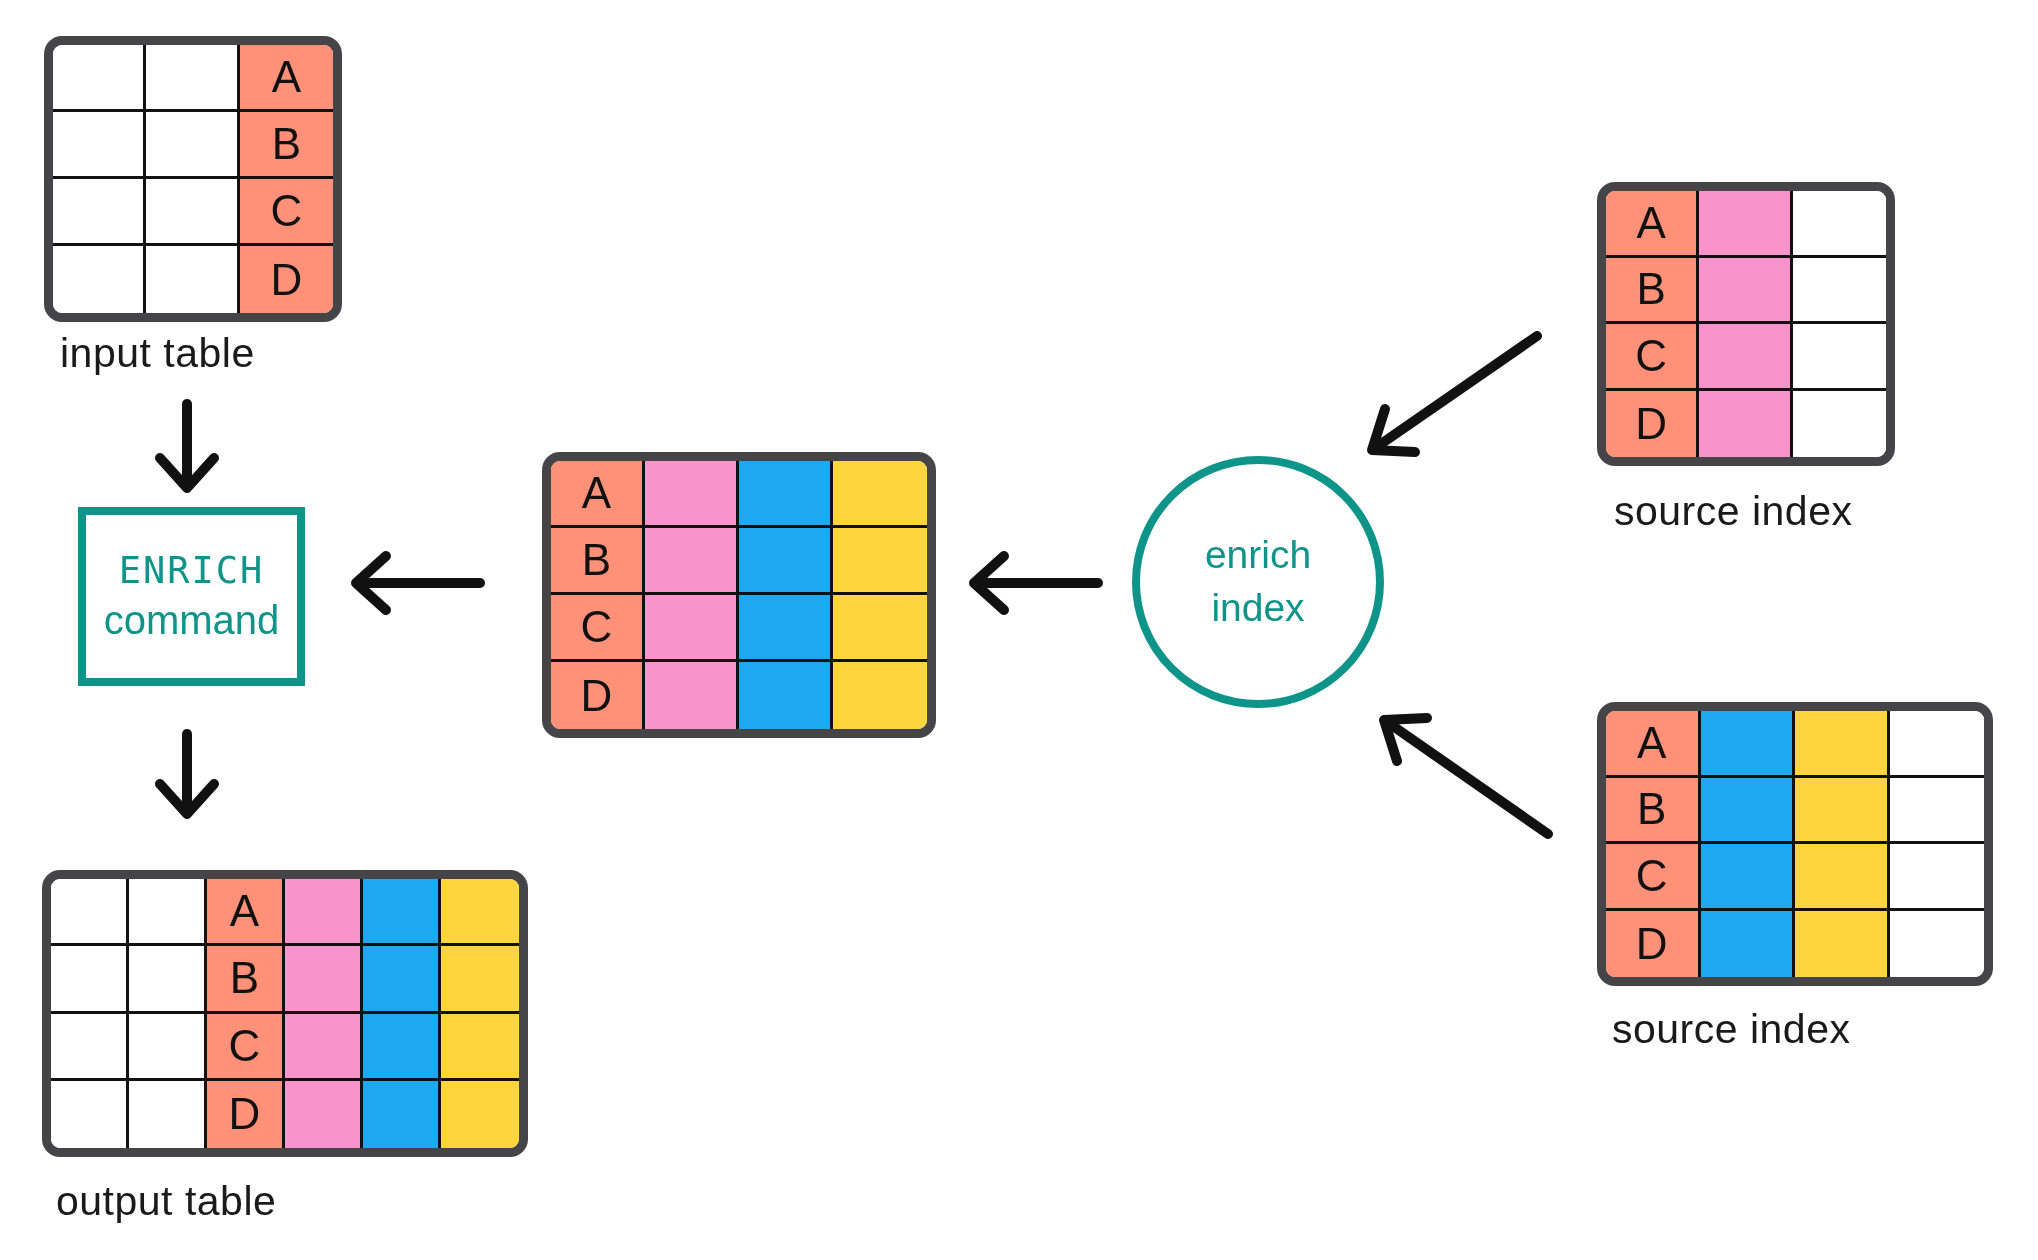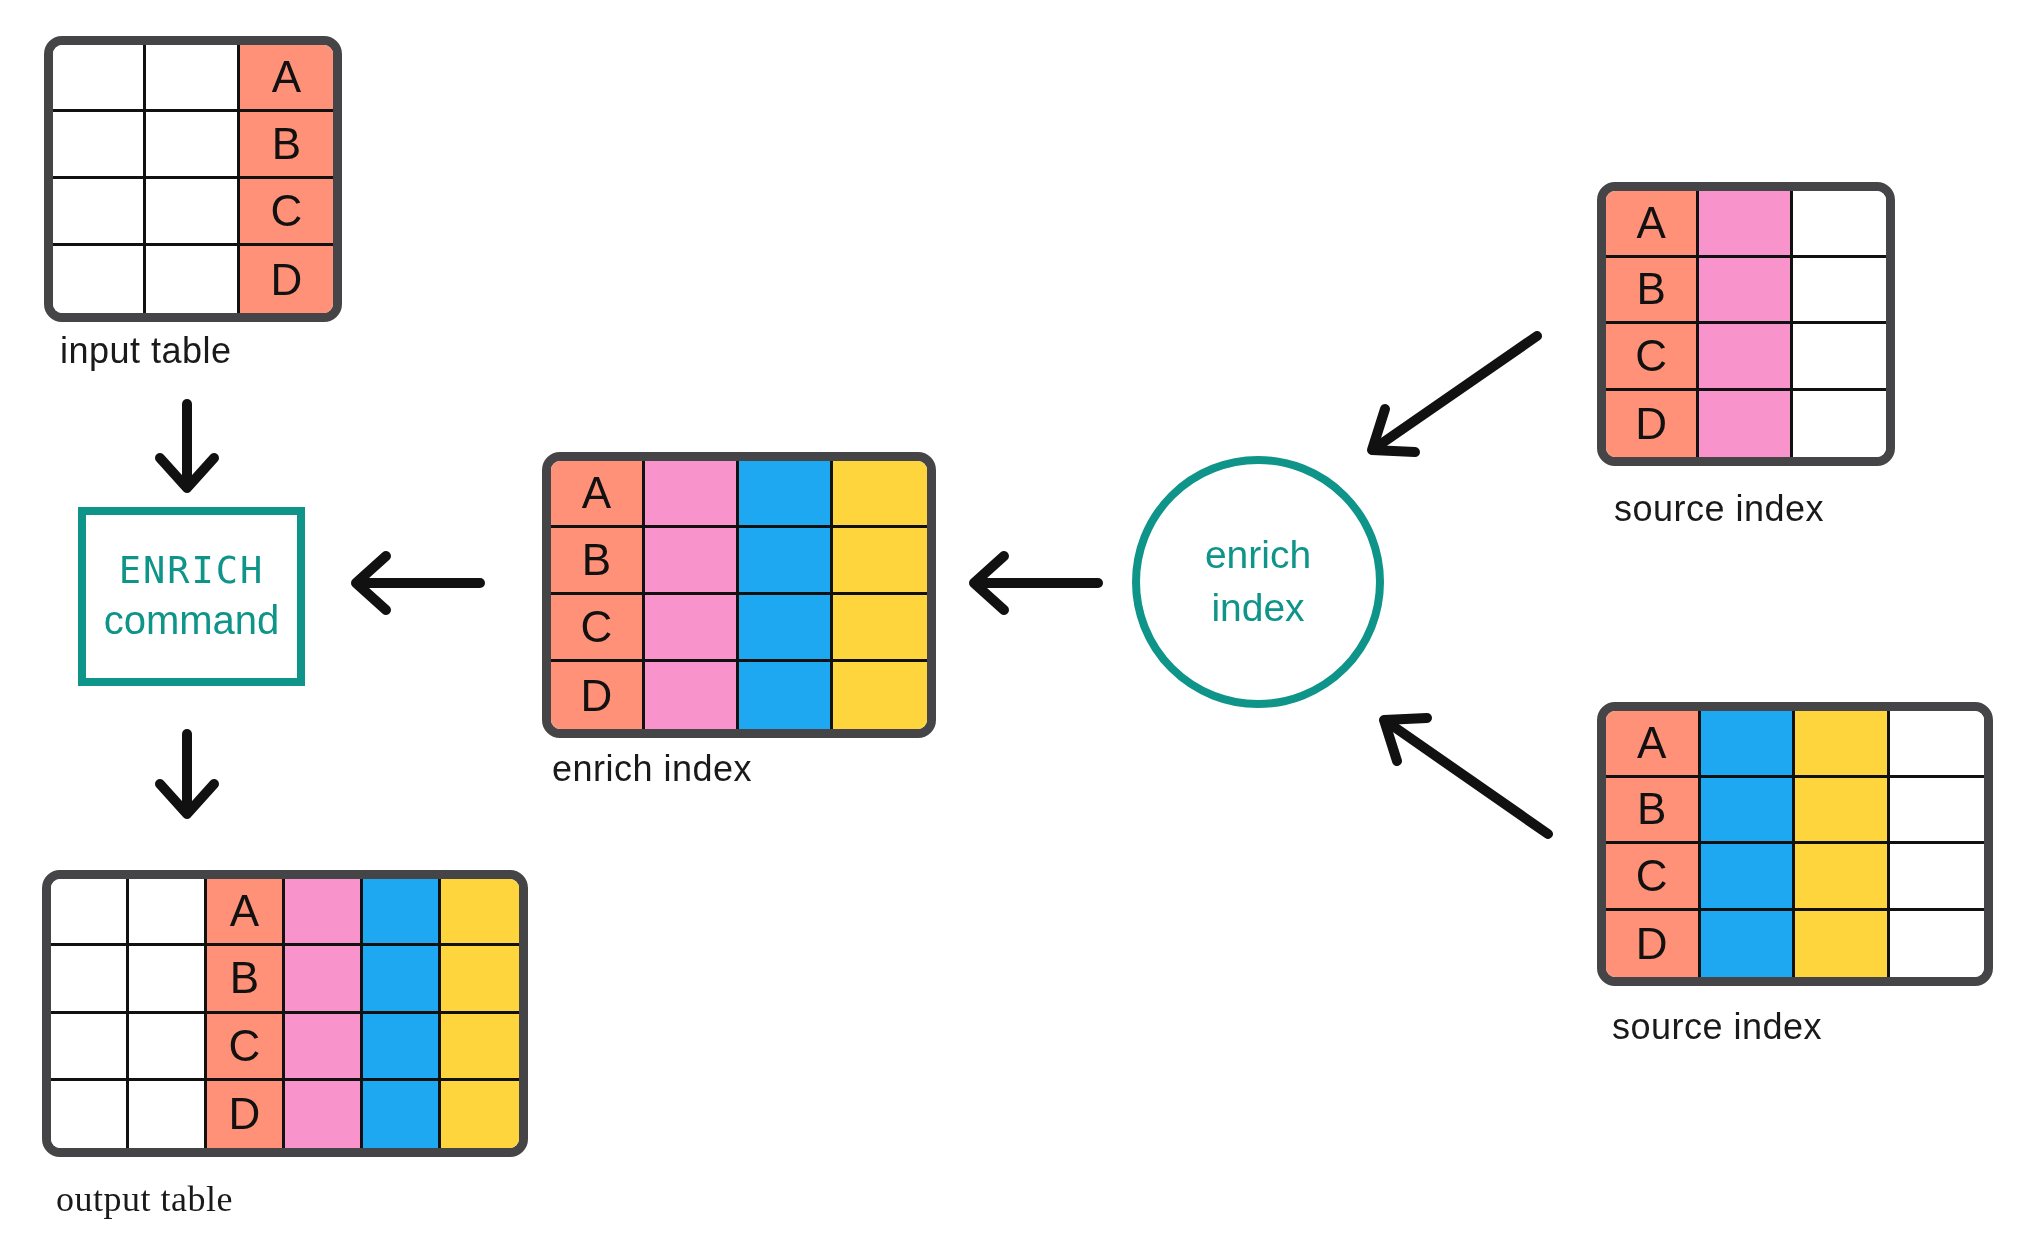--- a/index.html
+++ b/index.html
@@ -27,21 +27,21 @@
     border-right:3px solid #111;
     border-bottom:3px solid #111;
     box-sizing:border-box;
     line-height:1;
   }
   .dtable .cell.last-col{border-right:none;}
   .dtable .cell.last-row{border-bottom:none;}
   
   .tlabel{
     position:absolute;
-    font-size:36px;color:#1a1a1a;
+    font-size:41px;color:#1a1a1a;
     white-space:nowrap;
     letter-spacing:0.5px;
   }
   
   .cmd-box{
     position:absolute;
     left:78px;top:507px;width:227px;height:179px;
     border:8px solid #0E9488;
     box-sizing:border-box;
     display:flex;flex-direction:column;
@@ -107,21 +107,20 @@
       <div class="cell last-col" style="background: rgb(255, 213, 62);"></div>
       <div class="cell" style="background: rgb(255, 145, 120);">C</div>
       <div class="cell" style="background: rgb(248, 147, 204);"></div>
       <div class="cell" style="background: rgb(31, 168, 242);"></div>
       <div class="cell last-col" style="background: rgb(255, 213, 62);"></div>
       <div class="cell last-row" style="background: rgb(255, 145, 120);">D</div>
       <div class="cell last-row" style="background: rgb(248, 147, 204);"></div>
       <div class="cell last-row" style="background: rgb(31, 168, 242);"></div>
       <div class="cell last-col last-row" style="background: rgb(255, 213, 62);"></div>
     </div>
-  <div class="tlabel" style="left:552px;top:748px;">enrich index</div>
 
   <div class="dtable" style="left: 42px; top: 870px; width: 486px; height: 287px; grid-template-columns: repeat(6, 1fr);">
       <div class="cell" style="background: rgb(255, 255, 255);"></div>
       <div class="cell" style="background: rgb(255, 255, 255);"></div>
       <div class="cell" style="background: rgb(255, 145, 120);">A</div>
       <div class="cell" style="background: rgb(248, 147, 204);"></div>
       <div class="cell" style="background: rgb(31, 168, 242);"></div>
       <div class="cell last-col" style="background: rgb(255, 213, 62);"></div>
       <div class="cell" style="background: rgb(255, 255, 255);"></div>
       <div class="cell" style="background: rgb(255, 255, 255);"></div>
@@ -135,21 +134,21 @@
       <div class="cell" style="background: rgb(248, 147, 204);"></div>
       <div class="cell" style="background: rgb(31, 168, 242);"></div>
       <div class="cell last-col" style="background: rgb(255, 213, 62);"></div>
       <div class="cell last-row" style="background: rgb(255, 255, 255);"></div>
       <div class="cell last-row" style="background: rgb(255, 255, 255);"></div>
       <div class="cell last-row" style="background: rgb(255, 145, 120);">D</div>
       <div class="cell last-row" style="background: rgb(248, 147, 204);"></div>
       <div class="cell last-row" style="background: rgb(31, 168, 242);"></div>
       <div class="cell last-col last-row" style="background: rgb(255, 213, 62);"></div>
     </div>
-  <div class="tlabel" style="left:56px;top:1178px;font-family:Liberation Serif, serif;">output table</div>
+  <div class="tlabel" style="left:56px;top:1178px;">output table</div>
 
   <div class="dtable" style="left: 1597px; top: 182px; width: 298px; height: 284px; grid-template-columns: repeat(3, 1fr);">
       <div class="cell" style="background: rgb(255, 145, 120);">A</div>
       <div class="cell" style="background: rgb(248, 147, 204);"></div>
       <div class="cell last-col" style="background: rgb(255, 255, 255);"></div>
       <div class="cell" style="background: rgb(255, 145, 120);">B</div>
       <div class="cell" style="background: rgb(248, 147, 204);"></div>
       <div class="cell last-col" style="background: rgb(255, 255, 255);"></div>
       <div class="cell" style="background: rgb(255, 145, 120);">C</div>
       <div class="cell" style="background: rgb(248, 147, 204);"></div>

